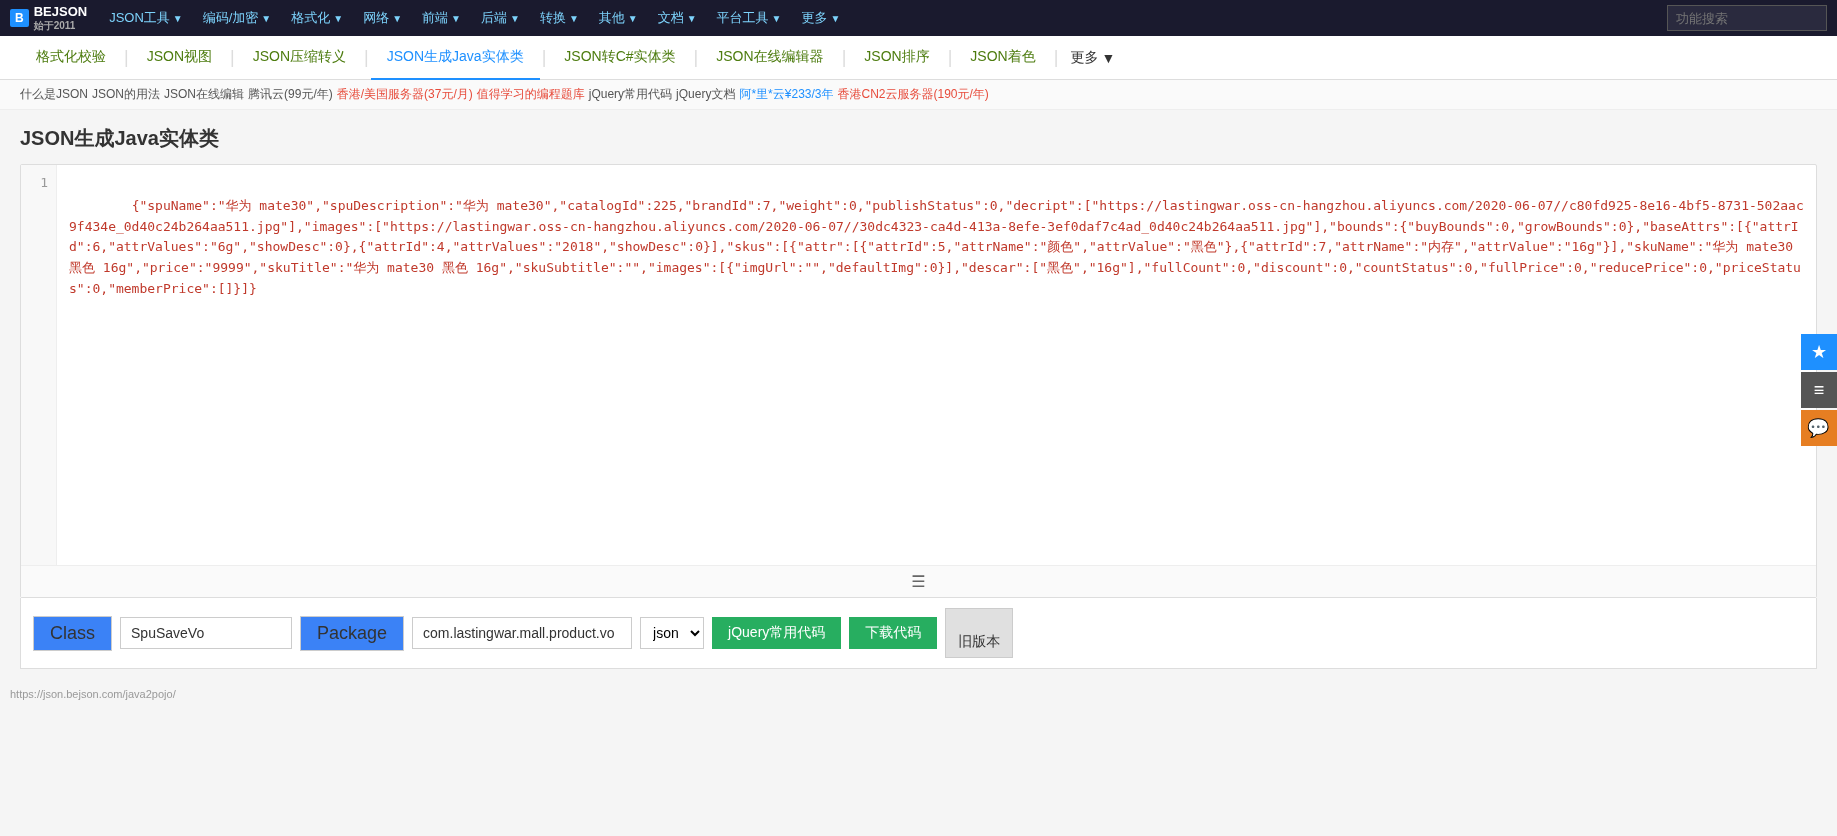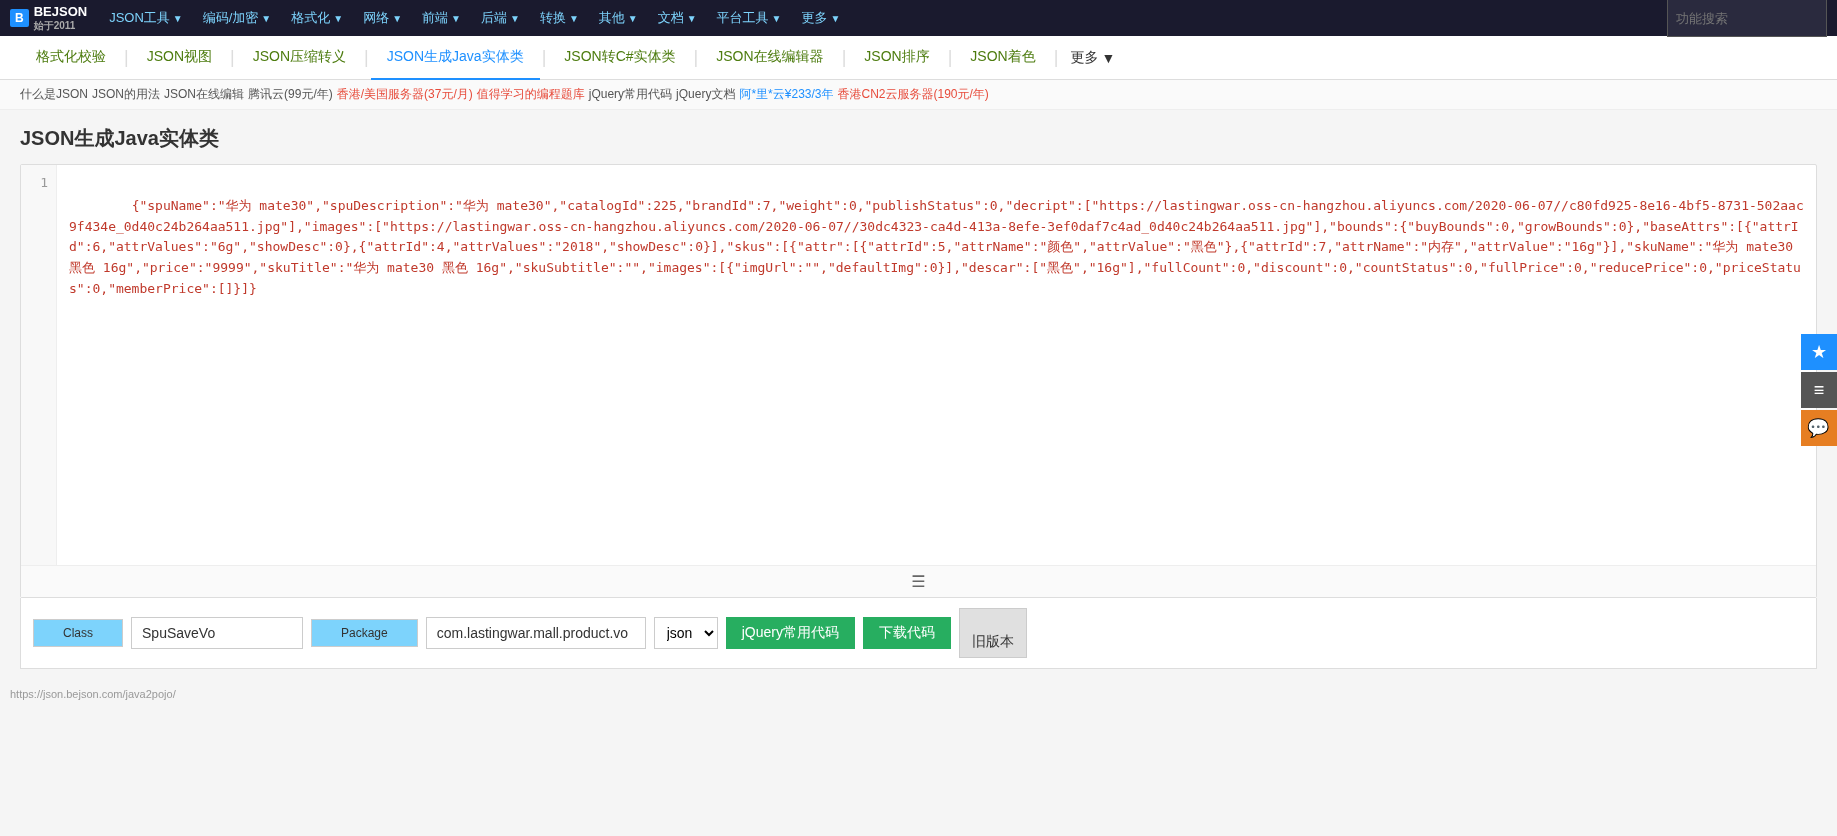--- a/index.html
+++ b/index.html
@@ -45,21 +45,21 @@
     }
     .top-nav-item .arrow { font-size: 10px; margin-left: 3px; }
     .search-box {
       margin-left: auto;
       background: #2a2a3e;
       border: 1px solid #555;
       color: #ccc;
       padding: 3px 8px;
       font-size: 13px;
       width: 160px;
-      height: 38px;
+      height: 26px;
     }
 
     
     .sec-nav {
       background: white;
       border-bottom: 1px solid #ddd;
       display: flex;
       align-items: center;
       padding: 0 20px;
       height: 44px;
@@ -173,24 +173,24 @@
     .bottom-toolbar {
       background: white;
       border: 1px solid #ddd;
       border-top: none;
       padding: 10px 12px;
       display: flex;
       align-items: center;
       gap: 8px;
     }
     .label-box {
-      background: #7dd3fc;
+      background: #3b82f6;
       border: 1px solid #ccc;
-      padding: 6px 29px;
-      font-size: 12px;
+      padding: 6px 16px;
+      font-size: 18px;
       color: #333;
     }
     .text-input {
       border: 1px solid #ccc;
       padding: 6px 10px;
       font-size: 14px;
       color: #333;
       height: 32px;
     }
     .class-input { width: 172px; }

